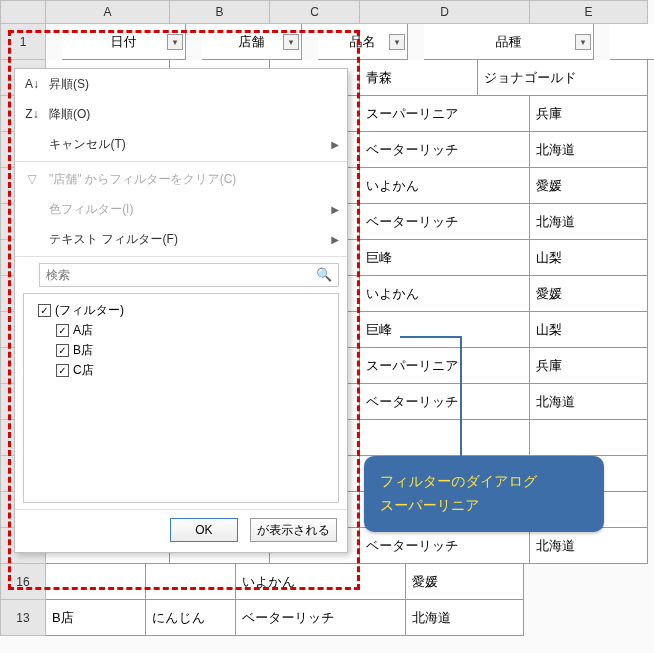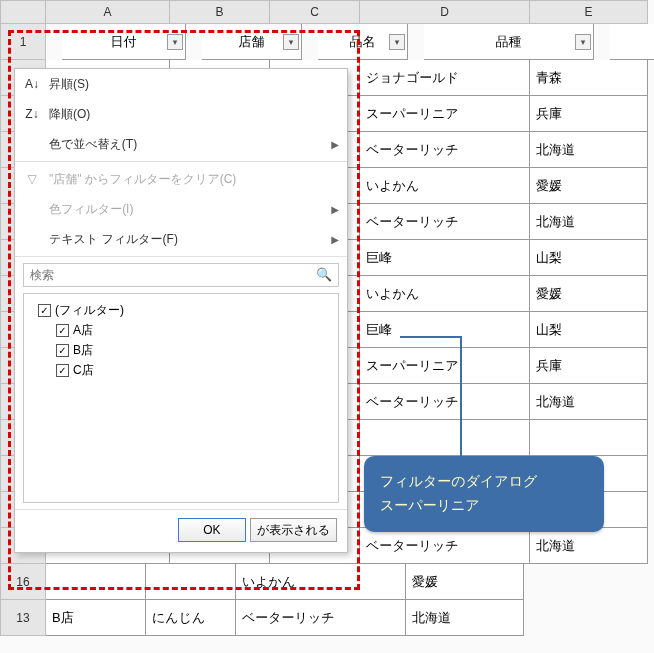--- a/index.html
+++ b/index.html
@@ -73,21 +73,21 @@
     display: flex; align-items: center;
     height: 30px;
     padding: 0 8px 0 8px;
     gap: 8px;
     color: #323232;
   }
   .menu-item.disabled { color: #aaaaaa; }
   .menu-item .ico { width: 18px; text-align: center; font-size: 12px; }
   .menu-item .arrow { margin-left: auto; color: #666; font-size: 10px; }
   .menu-divider { height:1px; background:#e0e0e0; margin: 2px 0; }
-  .search-wrap { padding: 4px 8px 2px 8px; }
+  .search-wrap { padding: 4px 8px 2px 24px; }
   .search-box {
     width: 100%; height: 24px;
     border: 1px solid #c8c8c8;
     padding: 0 22px 0 6px;
     font-size: 12px;
   }
   .search-wrap { position: relative; }
   .search-wrap .mag {
     position: absolute; right: 14px; top: 50%; transform: translateY(-50%);
     font-size: 13px; color: #888;
@@ -102,21 +102,21 @@
   .tree-row { display:flex; align-items:center; gap:4px; height:20px; padding-left:10px; font-size:12px; }
   .tree-row.sub { padding-left: 28px; }
   .check-ico {
     width: 13px; height: 13px;
     border: 1px solid #555;
     background: #fff;
     display:inline-flex; align-items:center; justify-content:center;
     font-size:10px; color:#000;
   }
   .btn-row {
-    display:flex; justify-content:flex-end; gap:4px;
+    display:flex; justify-content:flex-end; gap:12px;
     padding: 8px 10px 10px 10px;
     border-top: 1px solid #e0e0e0;
   }
   .btn {
     min-width: 68px; height: 24px;
     border: 1px solid #9a9a9a;
     background: linear-gradient(#fdfdfd,#ececec);
     font-size: 12px;
   }
   .btn.ok { border-color:#3a7bd5; }
@@ -128,21 +128,21 @@
     border: 3px dashed #d80000;
     pointer-events: none;
     z-index: 10;
   }
   
   .callout {
     position: absolute;
     left: 364px; top: 456px;
     width: 240px;
     background: #3d6ea8;
-    color: #fef9c3;
+    color: #fde047;
     border-radius: 10px;
     padding: 14px 16px;
     font-size: 14px;
     line-height: 1.7;
     z-index: 20;
     box-shadow: 0 2px 3px rgba(0,0,0,.2);
   }
   .callout-line {
     position: absolute;
     left: 460px; top: 336px;
@@ -190,22 +190,22 @@
         <small class="drop">▾</small>
       </div>
   </div>
 
   <div id="rows-holder">
       <div class="row">
         <div class="row-h"></div>
         <div class="cell cA"></div>
         <div class="cell cB"></div>
         <div class="cell cC"></div>
+        <div class="cell cE">青森</div>
         <div class="cell cD">ジョナゴールド</div>
-        <div class="cell cE">青森</div>
       </div>
       <div class="row">
         <div class="row-h"></div>
         <div class="cell cA"></div>
         <div class="cell cB"></div>
         <div class="cell cC"></div>
         <div class="cell cD">スーパーリニア</div>
         <div class="cell cE">兵庫</div>
       </div>
       <div class="row">
@@ -325,21 +325,21 @@
   <div class="menu-item">
     <span class="ico">A↓</span>
     <span>昇順(S)</span>
   </div>
   <div class="menu-item">
     <span class="ico">Z↓</span>
     <span>降順(O)</span>
   </div>
   <div class="menu-item">
     <span class="ico"></span>
-    <span>色で並べ替え(T)</span>
+    <span>キャンセル(T)</span>
     <span class="arrow">▶</span>
   </div>
   <div class="menu-divider"></div>
   <div class="menu-item disabled">
     <span class="ico">▽</span>
     <span>"店舗" からフィルターをクリア(C)</span>
   </div>
   <div class="menu-item disabled">
     <span class="ico"></span>
     <span>色フィルター(I)</span>

